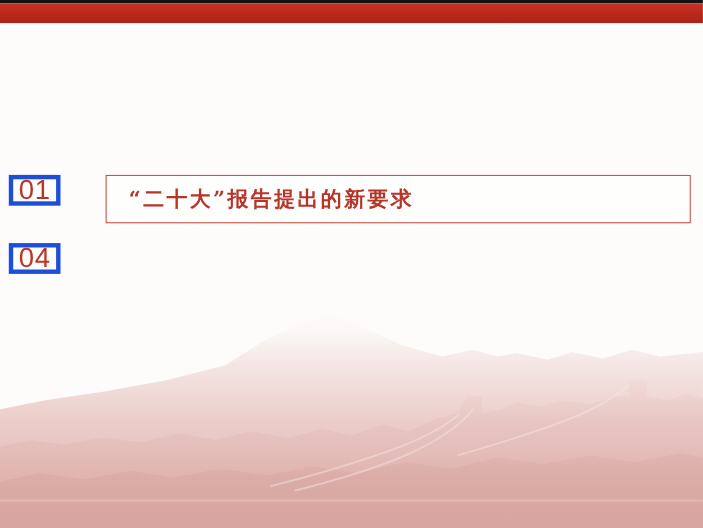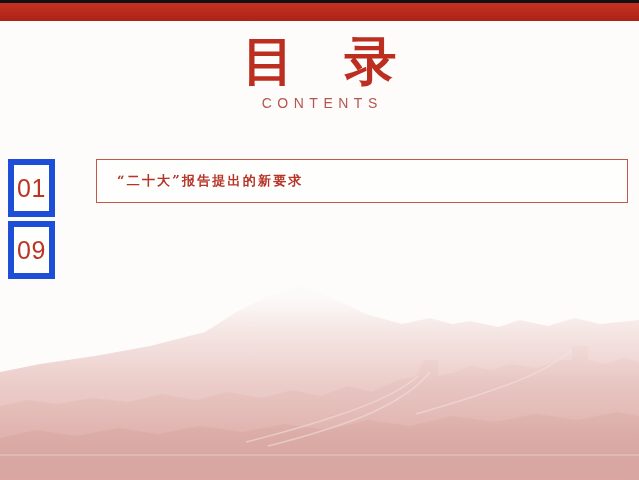--- a/index.html
+++ b/index.html
@@ -91,22 +91,22 @@
     z-index:3;
   }
   .toc-row {
     position:relative;
     height:44px;
     margin-bottom:18px;
   }
   .toc-num {
     position:absolute;
     left:8px; top:0;
-    width:47px; height:58px;
-    border:6px solid #1d4ed8;
+    width:47px; height:28px;
+    border:4px solid #1d4ed8;
     background:rgba(255,255,255,0.55);
     display:flex;
     align-items:center;
     justify-content:center;
     font-size:25px;
     font-weight:400;
     color:#bc3426;
     letter-spacing:0.5px;
     line-height:1;
   }
@@ -115,21 +115,21 @@
     left:96px; top:0;
     width:532px; height:44px;
     border:1.5px solid #c4564a;
     background:rgba(255,255,255,0.5);
     display:flex;
     align-items:center;
   }
   .toc-text {
     padding-left:20px;
     font-family:"DejaVu Serif","Liberation Serif",serif;
-    font-size:13px;
+    font-size:19px;
     font-weight:600;
     color:#b63428;
     letter-spacing:2.2px;
     white-space:nowrap;
   }
 </style>
 </head>
 <body>
 
 <div id="slide">
@@ -174,34 +174,30 @@
         <path d="M430,92 C416,110 392,124 364,136 C334,148 300,158 268,166"></path>
         <path d="M572,70 C556,84 532,96 504,106 C474,117 444,126 416,134"></path>
       </g>
 
       <rect x="0" y="176" width="639" height="24" fill="url(#gBase)"></rect>
       <rect x="0" y="174" width="639" height="2" fill="#e8c2be" opacity="0.6"></rect>
     </svg>
   </div>
   <div class="bg-veil"></div>
 
-  <div class="heading">
-    <div class="heading-cn">目 录</div>
-    <div class="heading-en">CONTENTS</div>
-  </div>
 
   <div class="toc">
 
     <div class="toc-row">
       <div class="toc-num">01</div>
       <div class="toc-box">
         <span class="toc-text">“二十大”报告提出的新要求</span>
       </div>
     </div>
 
 
     <div class="toc-row">
-      <div class="toc-num">09</div>
+      <div class="toc-num">04</div>
     </div>
 
   </div>
 
 </div>
 
 </body></html>

